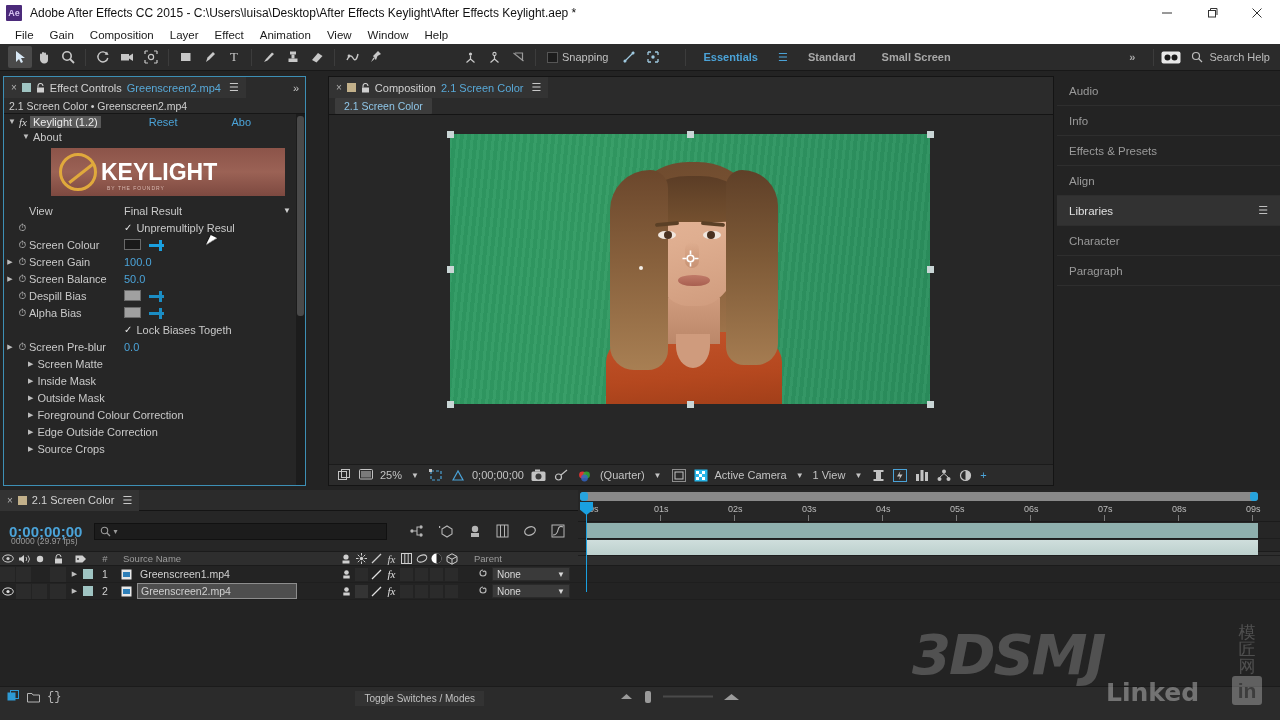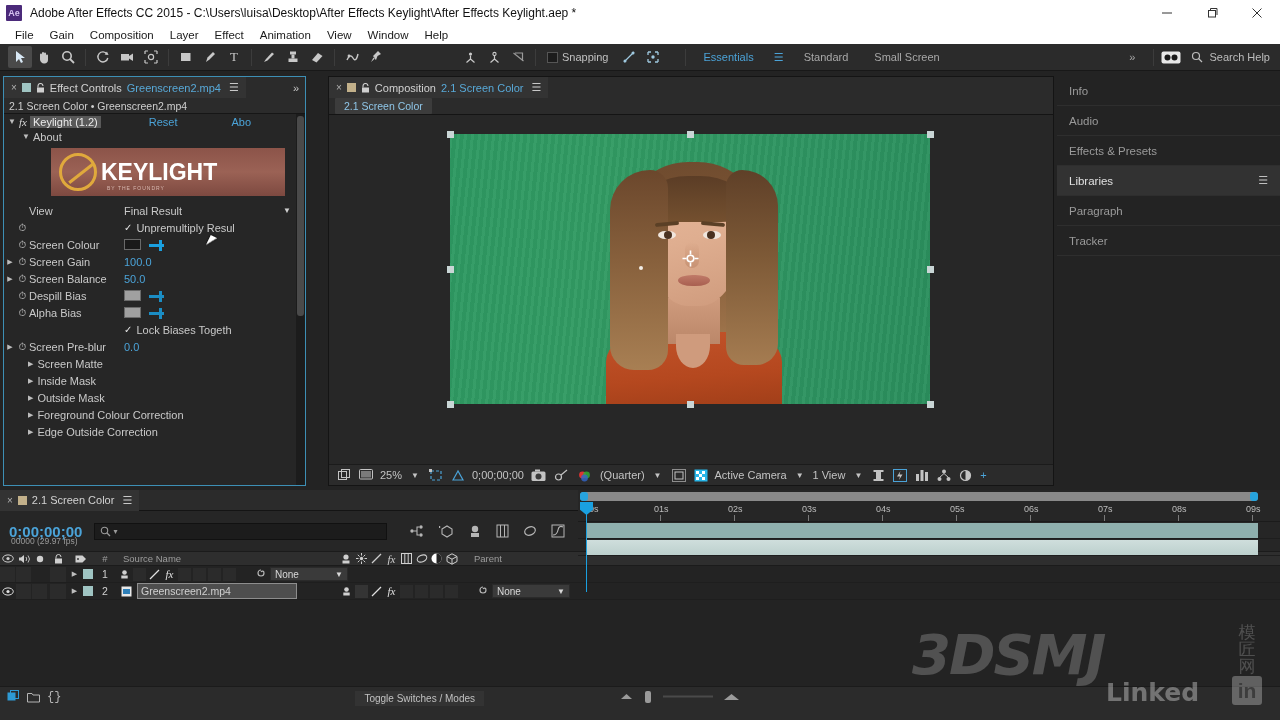--- a/index.html
+++ b/index.html
@@ -44,21 +44,21 @@
     border-bottom: 1px solid #181818;
   }
   .tool {
     width: 24px; height: 22px; display: flex; align-items: center; justify-content: center;
     color: #c8c8c8; font-size: 12px; position: relative;
   }
   .tool.sel { background: #4a4a4a; border-radius: 2px; }
   .tdiv { width: 1px; height: 17px; background: #3c3c3c; margin: 0 5px; }
   .snaplabel { font-size: 11px; color: #c0c0c0; margin-left: 4px; }
   .snapbox { width: 11px; height: 11px; background: #1c1c1c; border: 1px solid #555; margin-left: 6px; }
-  .ws-item { font-size: 11px; color: #a8a8a8; padding: 0 13px; white-space: nowrap; }
+  .ws-item { font-size: 11px; color: #a8a8a8; padding: 0 13px; white-space: nowrap; font-weight: bold; }
   .ws-item.active { color: #4ba3d8; }
   .search-wrap { display: flex; align-items: center; margin-left: 8px; }
   .search-lbl { font-size: 11px; color: #bdbdbd; margin-left: 6px; }
   .tab {
     height: 21px; display: flex; align-items: center; padding: 0 7px; gap: 5px;
     background: #333333; font-size: 11px; color: #d2d2d2;
   }
   .tab .x { color: #b0b0b0; font-size: 10px; }
   .tab .sq { width: 9px; height: 9px; background: #9fc4c2; }
   .tab .sq.tan { background: #c2b08a; }
@@ -606,20 +606,24 @@
           <span class="tri2">▶</span>
           <span>Outside Mask</span>
         </div>
         <div class="group-row">
           <span class="tri2">▶</span>
           <span>Foreground Colour Correction</span>
         </div>
         <div class="group-row">
           <span class="tri2">▶</span>
           <span>Edge Outside Correction</span>
+        </div>
+        <div class="group-row">
+          <span class="tri2">▶</span>
+          <span>Source Crops</span>
         </div>
       </div>
     </div>
   </div>
 
   <div class="cursor-arrow"></div>
 
   <div class="comp">
     <div class="comp-tabrow">
       <div class="tab">
@@ -783,37 +787,40 @@
             <circle cx="6.5" cy="6.5" r="5" fill="none" stroke="#c3c3c3" stroke-width="1.2"></circle>
             <path d="M6.5 1.5 A5 5 0 016.5 11.5 Z" fill="#c3c3c3"></path>
           </svg>
       </div>
       <div class="cbtxt" style="color:#4ba3d8">+</div>
     </div>
   </div>
 
   <div class="rside">
     <div class="rpanel">
+        <span>Audio</span>
+      </div>
+    <div class="rpanel">
         <span>Info</span>
-      </div>
-    <div class="rpanel">
-        <span>Audio</span>
       </div>
     <div class="rpanel">
         <span>Effects &amp; Presets</span>
+      </div>
+    <div class="rpanel">
+        <span>Align</span>
       </div>
     <div class="rpanel active">
       <span>Libraries</span>
       <span class="rham">☰</span>
     </div>
     <div class="rpanel">
+        <span>Character</span>
+      </div>
+    <div class="rpanel">
         <span>Paragraph</span>
-      </div>
-    <div class="rpanel">
-        <span>Tracker</span>
       </div>
   </div>
 
   <div class="tl">
     <div class="tl-tabrow">
       <div class="tab">
         <span class="x">×</span>
         <span class="sq tan"></span>
         <span>2.1 Screen Color</span>
         <span class="ham">☰</span>
@@ -965,20 +972,29 @@
       <div class="lcell" style="width:20px">
           <span class="sqbtn"></span>
         </div>
       <div class="lcell" style="width:13px">
           <span style="font-size:7px;color:#bdbdbd">▶</span>
         </div>
       <div class="lcell" style="width:13px">
           <span style="width:10px;height:10px;background:#9fc4c2;display:inline-block"></span>
         </div>
       <div class="lcell" style="width:22px">1</div>
+      <div class="lcell" style="width:222px;justify-content:flex-start;padding-left:5px;gap:5px">
+        <span>
+          <svg width="11" height="11" viewBox="0 0 11 11">
+              <rect x="0.5" y="0.5" width="10" height="10" fill="#e8e8e8"></rect>
+              <rect x="2" y="3" width="7" height="5" fill="#2e7fb8"></rect>
+            </svg>
+        </span>
+        <span class="srcname">Greenscreen1.mp4</span>
+      </div>
       <div class="lcell" style="width:16px">
         <svg width="11" height="10" viewBox="0 0 11 10">
             <circle cx="5.5" cy="3.5" r="2.3" fill="#cfcfcf"></circle>
             <path d="M2.3 6.5h6.4v3H2.3z" fill="#cfcfcf"></path>
           </svg>
       </div>
       <div class="lcell" style="width:15px">
           <span class="sqbtn" style="width:13px;height:13px"></span>
         </div>
       <div class="lcell" style="width:15px">

